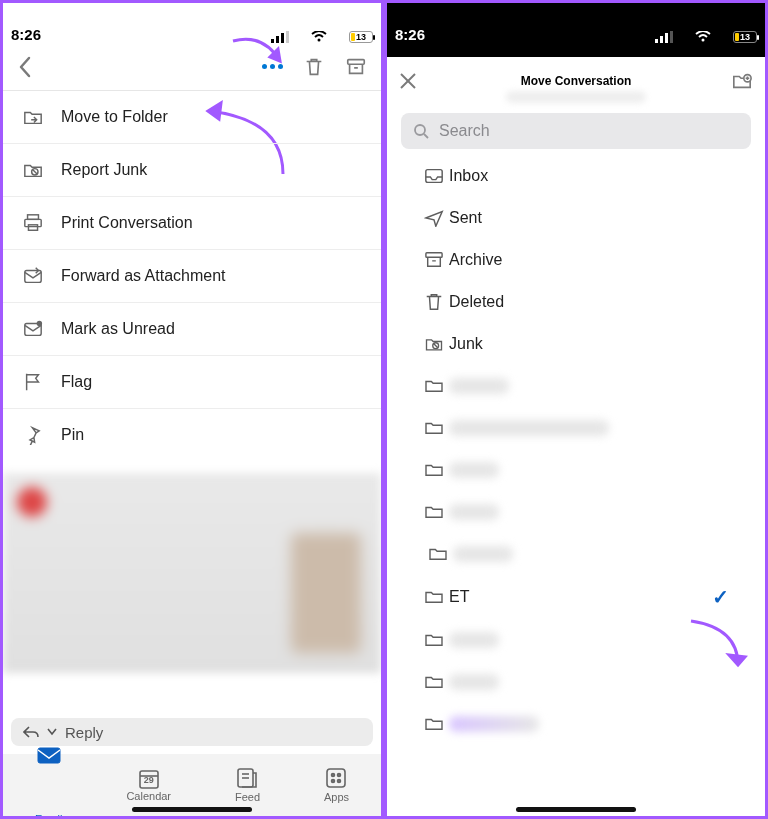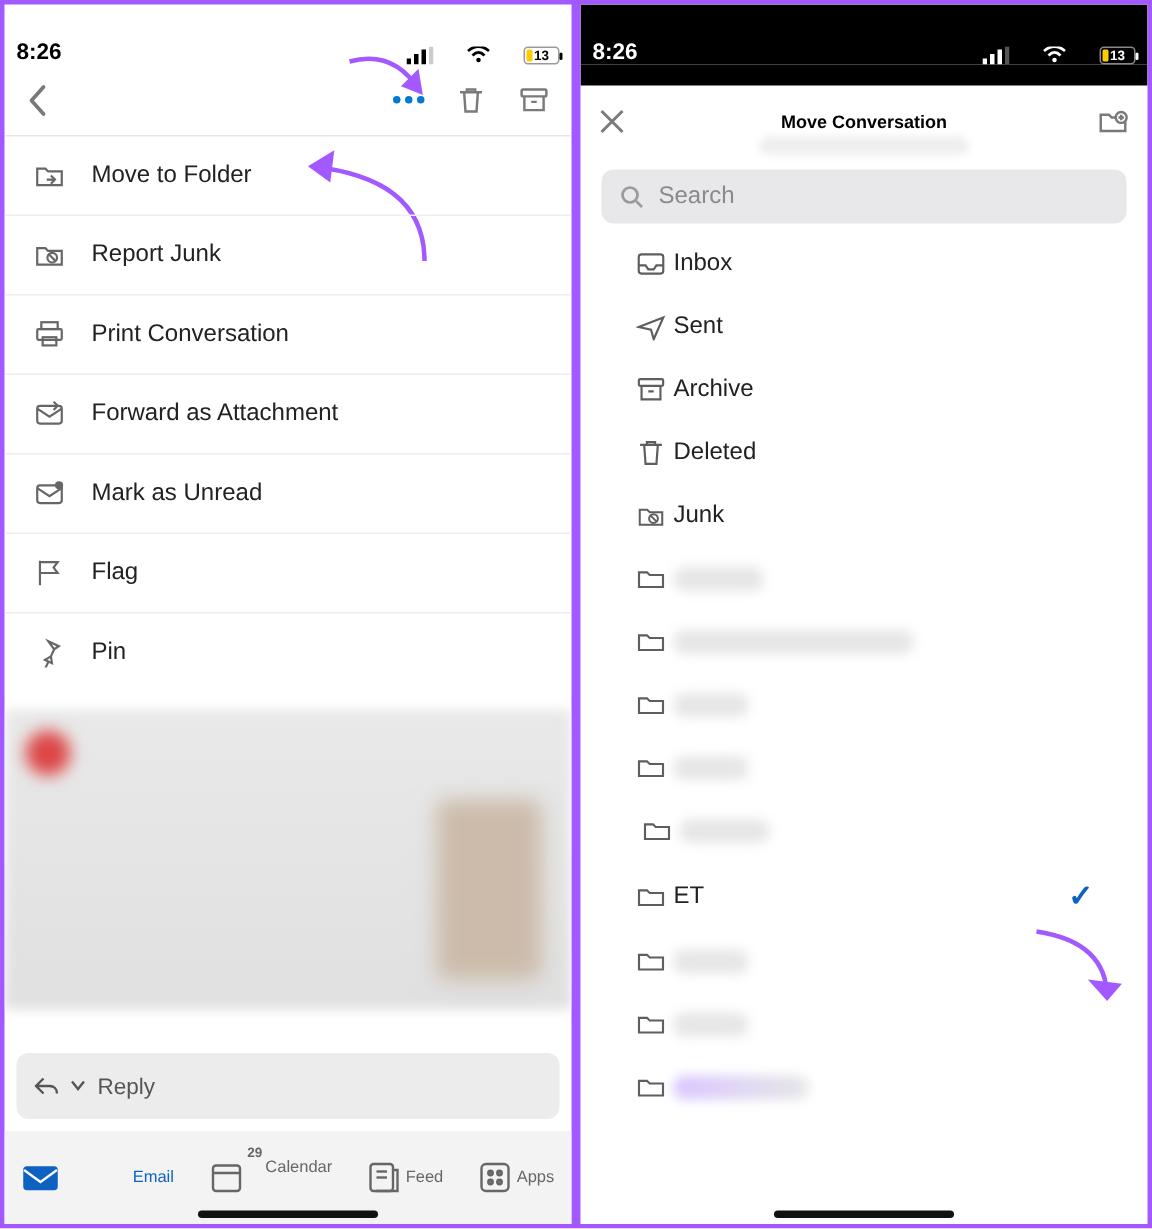--- a/index.html
+++ b/index.html
@@ -87,31 +87,31 @@
     content:""; position:absolute; left:14px; top:14px; width:30px; height:30px;
     background:#d44; border-radius:50%; filter:blur(4px);
   }
   .blur-img {
     position:absolute; right:20px; top:60px; width:70px; height:120px;
     background:#cba; border-radius:6px; filter:blur(6px);
   }
 
   .reply-bar {
     position:absolute; bottom: 70px; left:8px; right:8px;
-    height:44px; background:#ececec; border-radius:8px;
+    height:28px; background:#ececec; border-radius:8px;
     display:flex; align-items:center; gap:8px;
     padding:0 12px; color:#555; font-size:15px;
   }
 
   .tab-bar {
     position:absolute; bottom:0; left:0; right:0; height:62px;
     background:#f3f3f3; display:flex; justify-content:space-around; align-items:center;
     font-size:11px; color:#666;
   }
-  .tab { display:flex; flex-direction:row; align-items:center; gap:2px; }
+  .tab { display:flex; flex-direction:column; align-items:center; gap:2px; }
   .tab.active { color:#0d61c1;gap:48px; }
   .tab svg { stroke: currentColor; }
   .home-ind {
     position:absolute; bottom:4px; left:50%; transform:translateX(-50%);
     width:120px; height:5px; background:#111; border-radius:3px;
   }
 
   
   .sheet-header {
     height: 48px;

